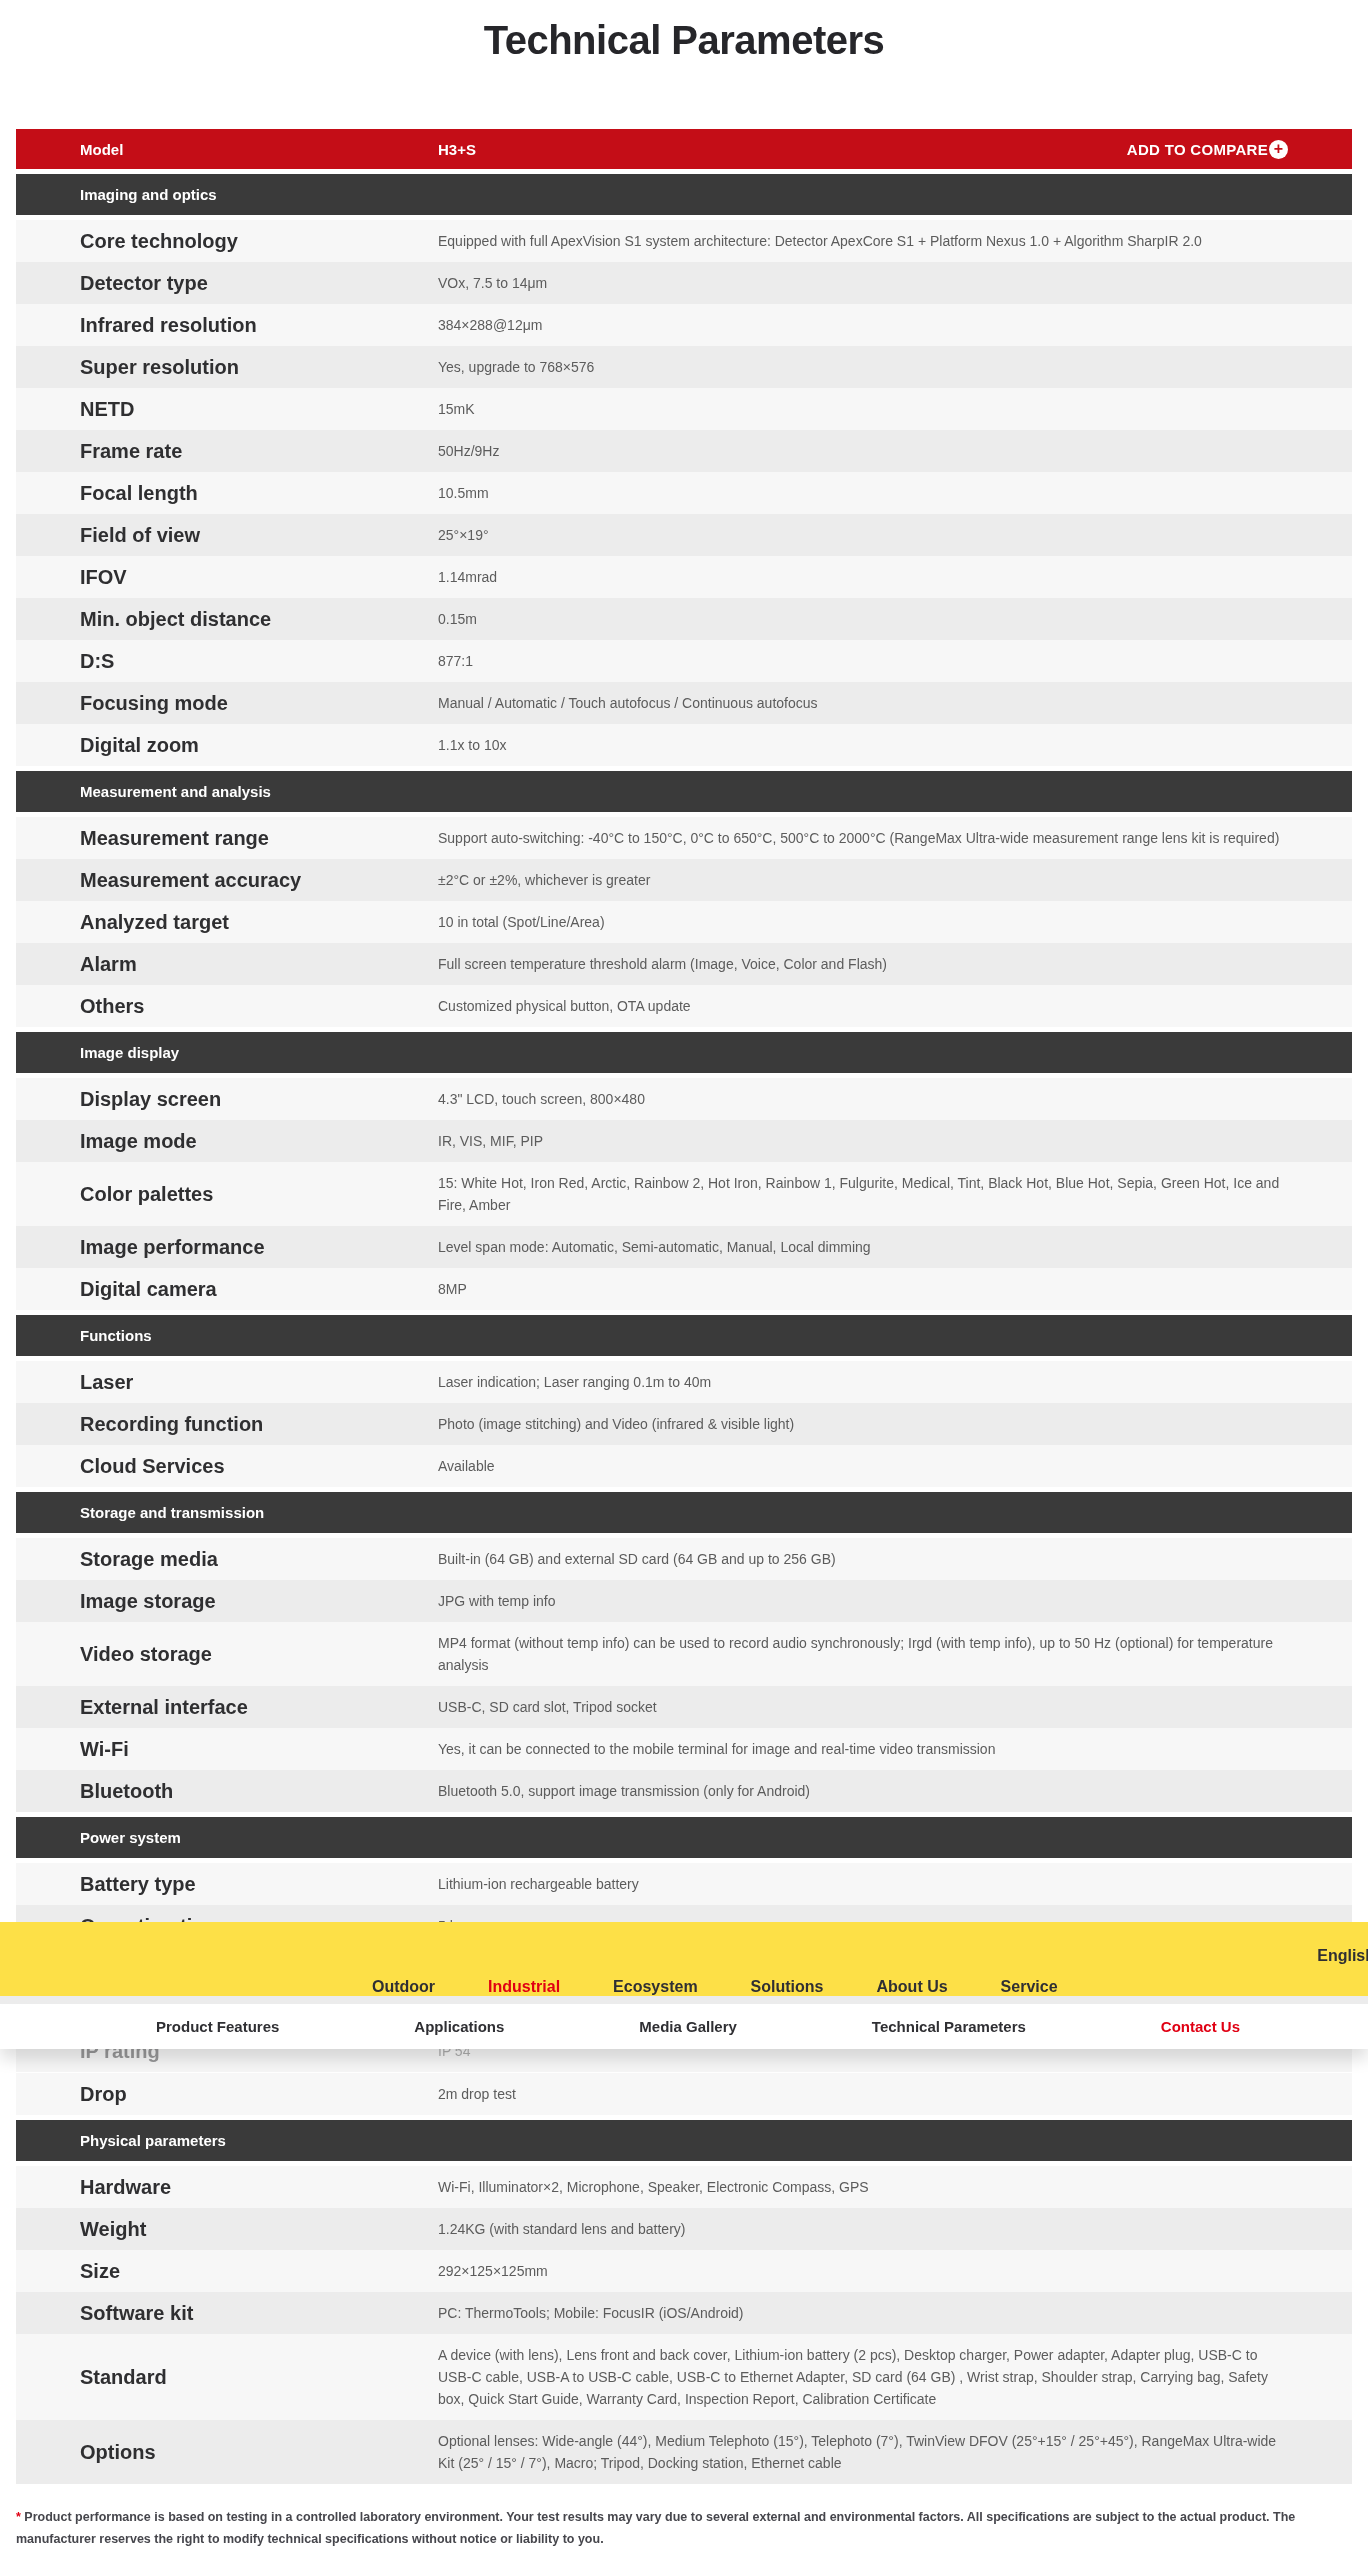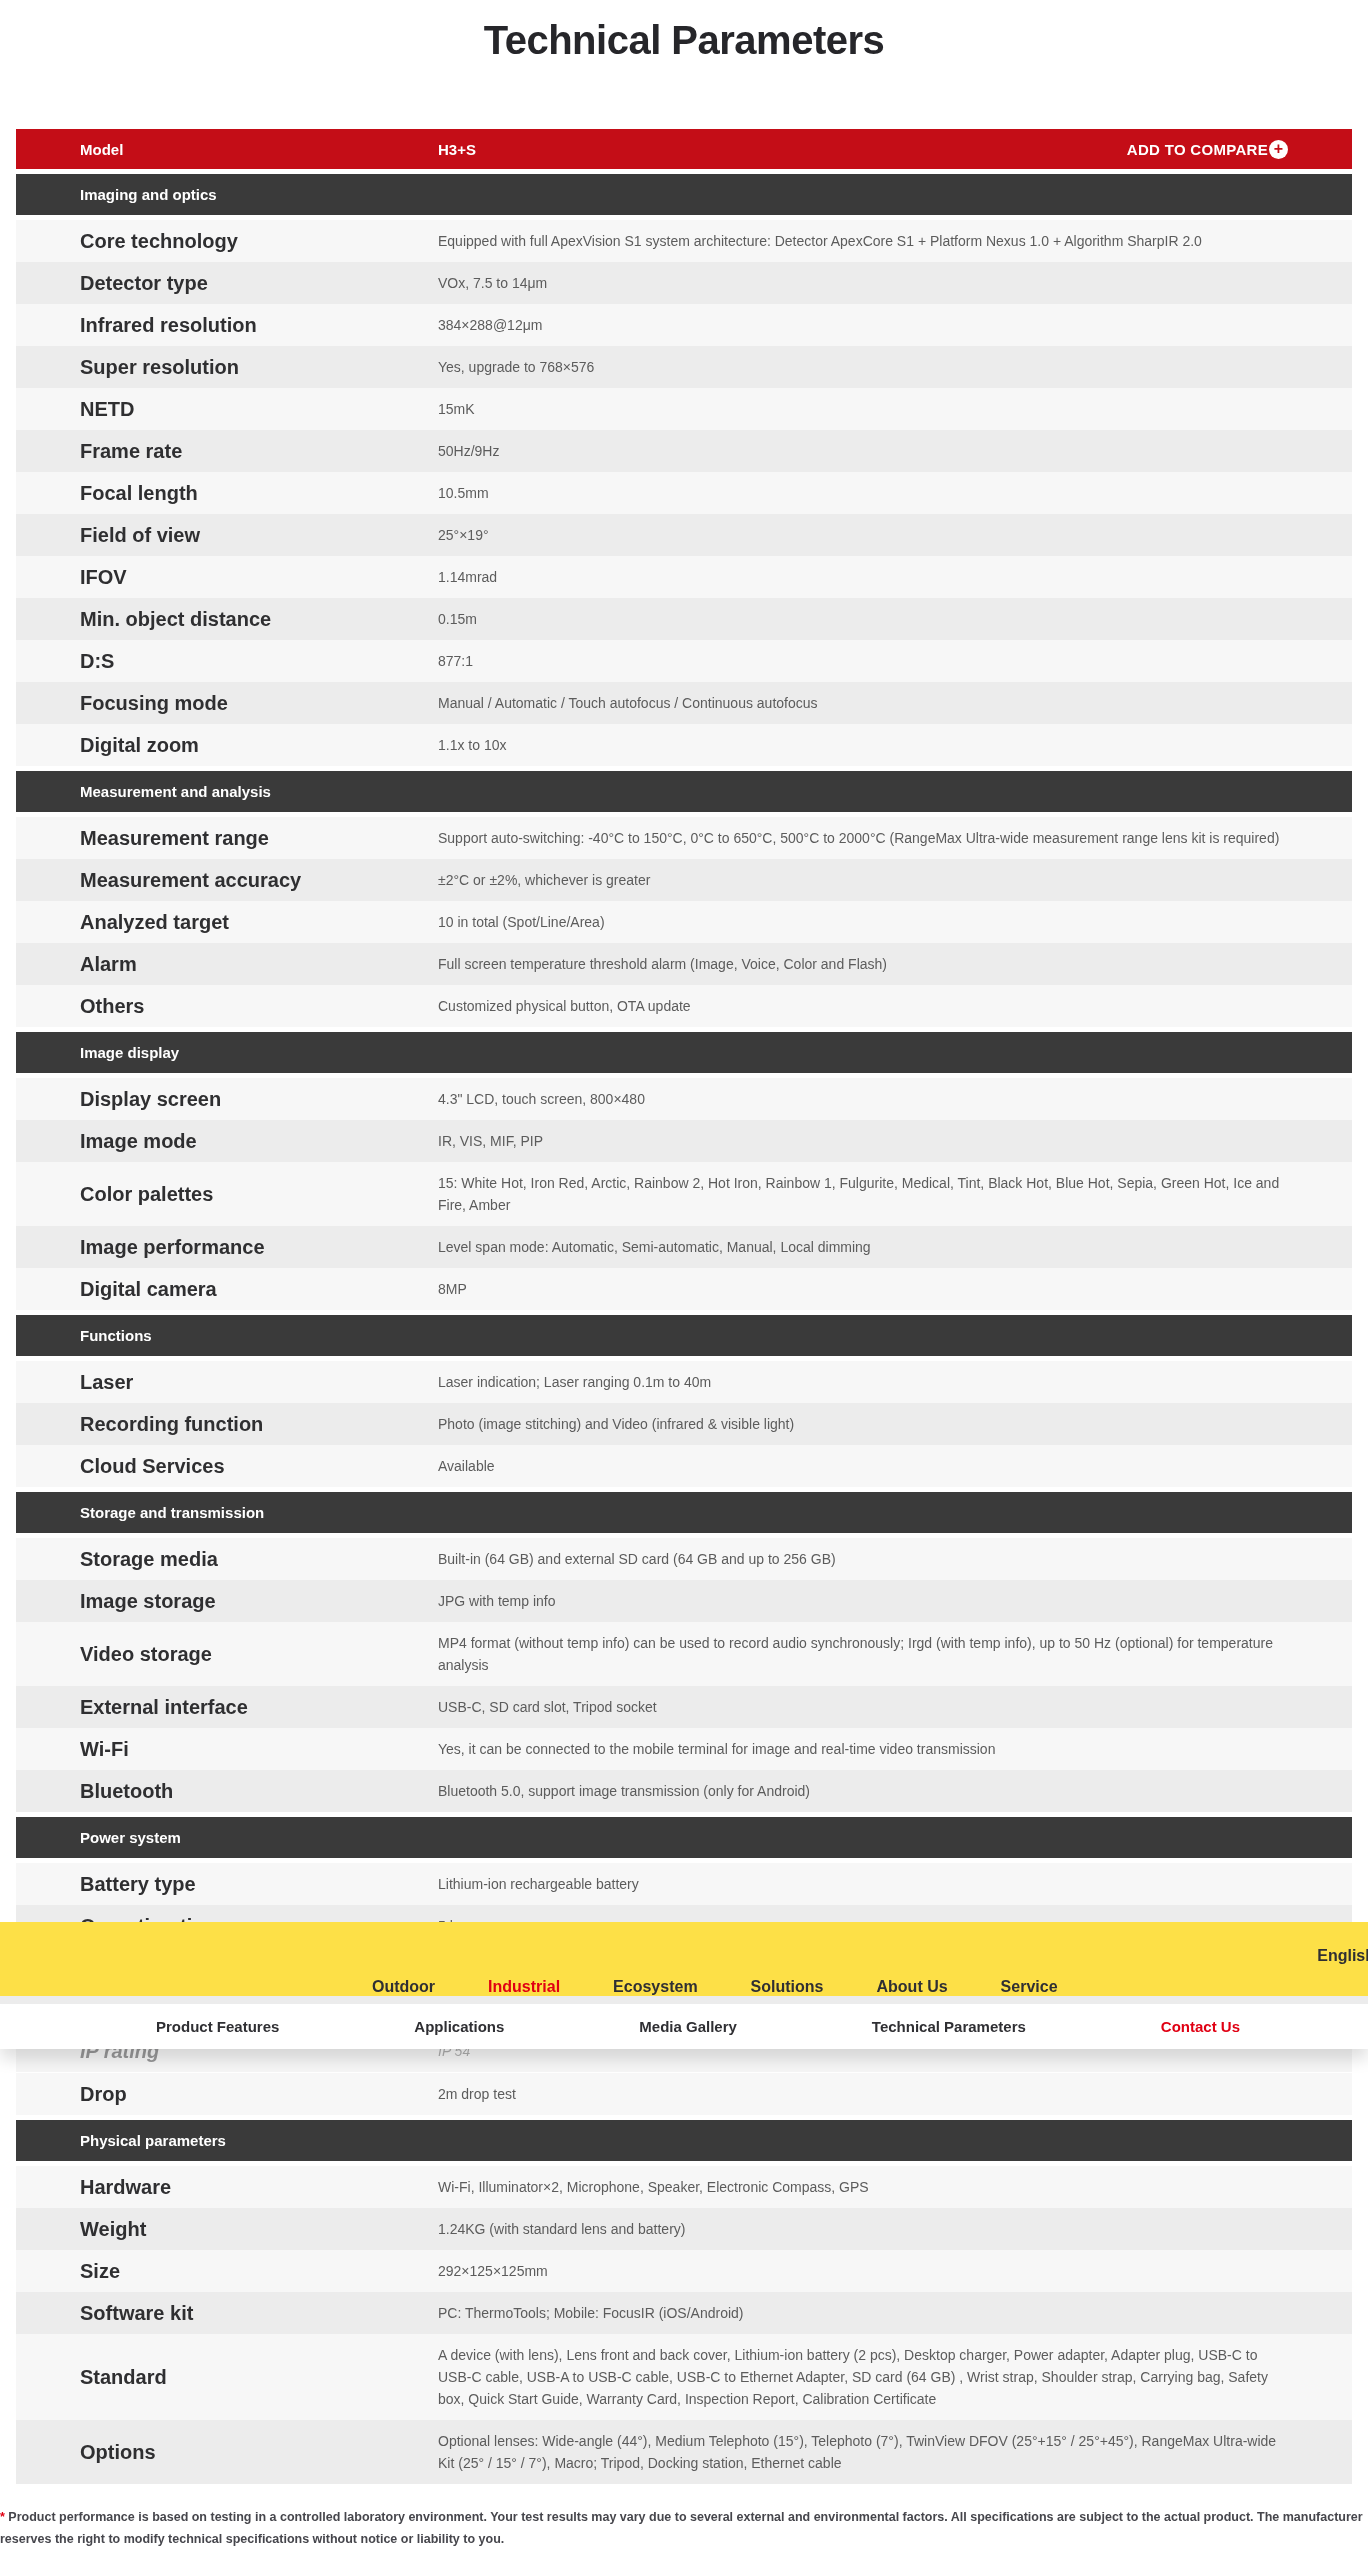--- a/index.html
+++ b/index.html
@@ -48,40 +48,40 @@
   .prow.light{background:var(--row-light);}
   .prow.dark{background:var(--row-dark);}
   .plabel{
     width:358px;flex:none;font-weight:bold;font-size:20px;color:var(--label);
     line-height:21px;padding-right:20px;
   }
   .pvalue{flex:1;font-size:14px;color:var(--value);line-height:22px;max-width:884px;}
   
   .clip-b{height:17px;overflow:hidden;}
   .clip-t{height:24px;overflow:hidden;}
-  .clip-t .prow{margin-top:-19px;opacity:.5;font-style:italic;}
+  .clip-t .prow{margin-top:-19px;opacity:.5;}
   
   .nav1{
     height:74px;background:#fde047;display:flex;align-items:flex-end;gap:53px;
     padding-left:372px;position:relative;z-index:3;
     font-size:16px;font-weight:bold;color:#2f2f33;
   }
   .nav1 .lang{position:absolute;right:-7px;top:25px;}
   .nav-divider{height:8px;background:#ececec;position:relative;z-index:3;}
   .nav2{
     height:45px;background:#fff;display:flex;align-items:center;
     justify-content:space-between;padding:0 128px 0 156px;
     font-size:15px;font-weight:bold;color:#2f2f33;
     box-shadow:0 10px 16px rgba(0,0,0,.13);position:relative;z-index:2;
   }
   .navlink{cursor:pointer;white-space:nowrap;}
   .navlink.active{color:var(--nav-red);}
   
   .footnote{
-    margin:22px 0 0;font-size:12.5px;font-weight:bold;color:#46464c;line-height:22px;
+    margin:22px 16px 0;font-size:12.5px;font-weight:bold;color:#46464c;line-height:22px;
   }
   .footnote .star{color:var(--nav-red);}
 </style>
 </head>
 <body>
 
 <h1 class="page-title">Technical Parameters</h1>
 
 <div class="tablewrap">
   <div class="model-row">

